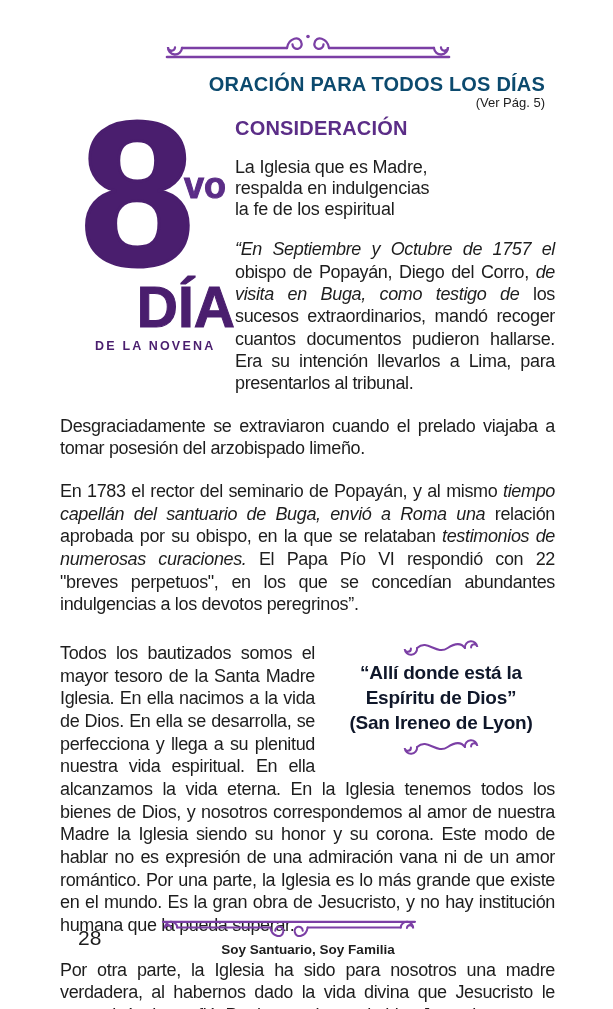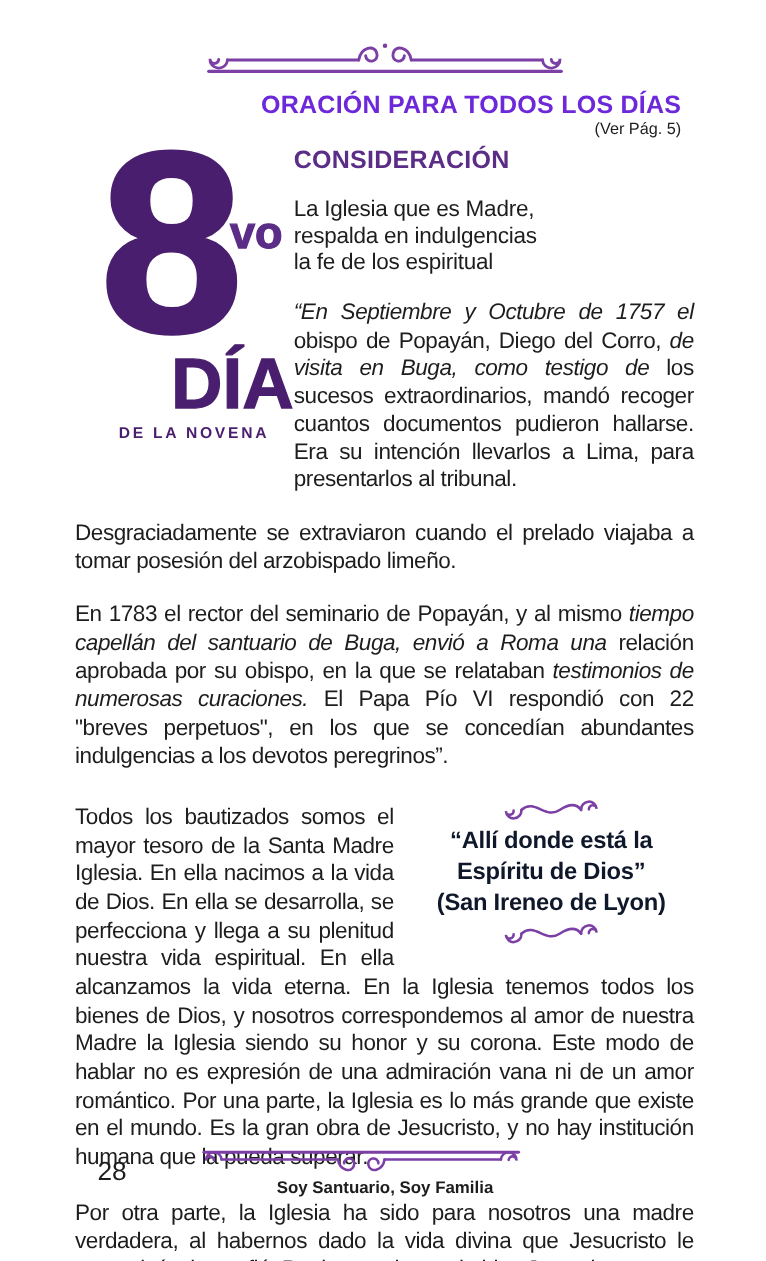--- a/index.html
+++ b/index.html
@@ -11,21 +11,21 @@
   }
   .page{
     position:relative;width:613px;height:1009px;background:#ffffff;overflow:hidden;
   }
   .content{padding:24px 58px 0 60px;}
 
   
   .ornament-top{display:block;margin:8px auto 10px auto;width:300px;height:32px;}
   .title-block{text-align:right;padding-right:10px;margin-top:2px;}
   .page-title{
-    color:#6d28d9;font-weight:bold;font-size:20px;letter-spacing:.2px;
+    color:#0c4a6e;font-weight:bold;font-size:20px;letter-spacing:.2px;
     margin:0;line-height:1.05;
   }
   .page-ref{font-size:13px;color:#1d1d1d;margin-top:1px;line-height:1.1;}
 
   
   .two-col{display:flex;margin-top:4px;}
   .day-block{width:175px;flex:none;position:relative;color:#4a1e6e;}
   .day-number{
     position:relative;font-size:206px;font-weight:bold;line-height:.78;
     letter-spacing:-6px;padding-left:20px;color:#4a1e6e;

